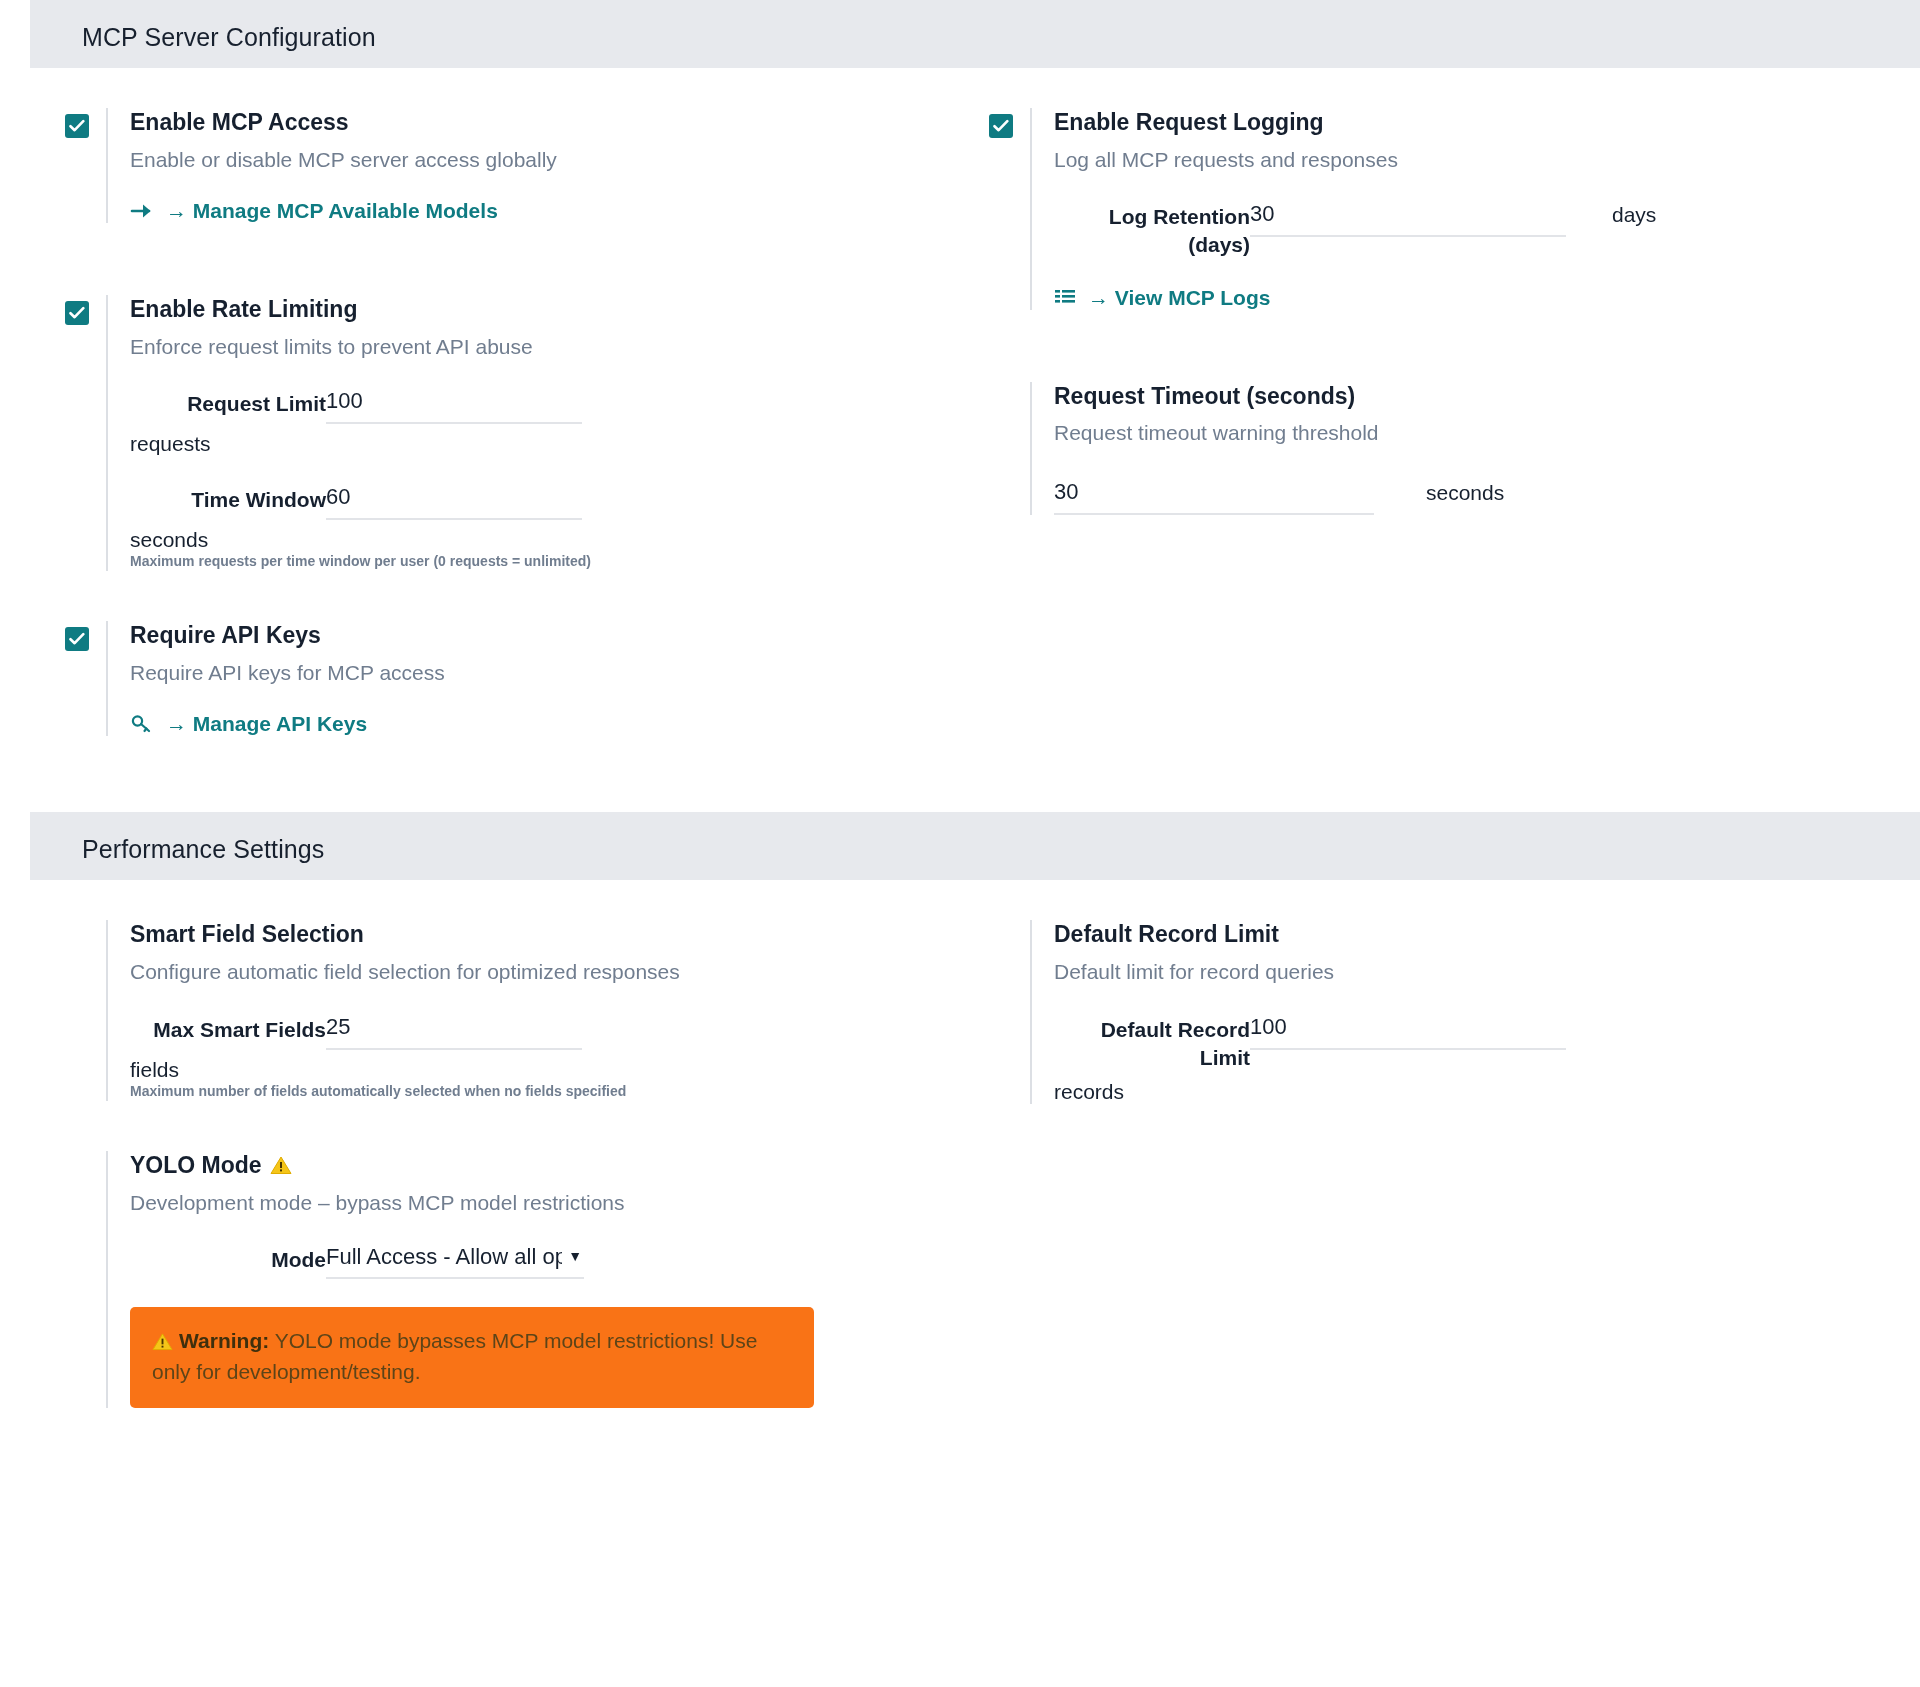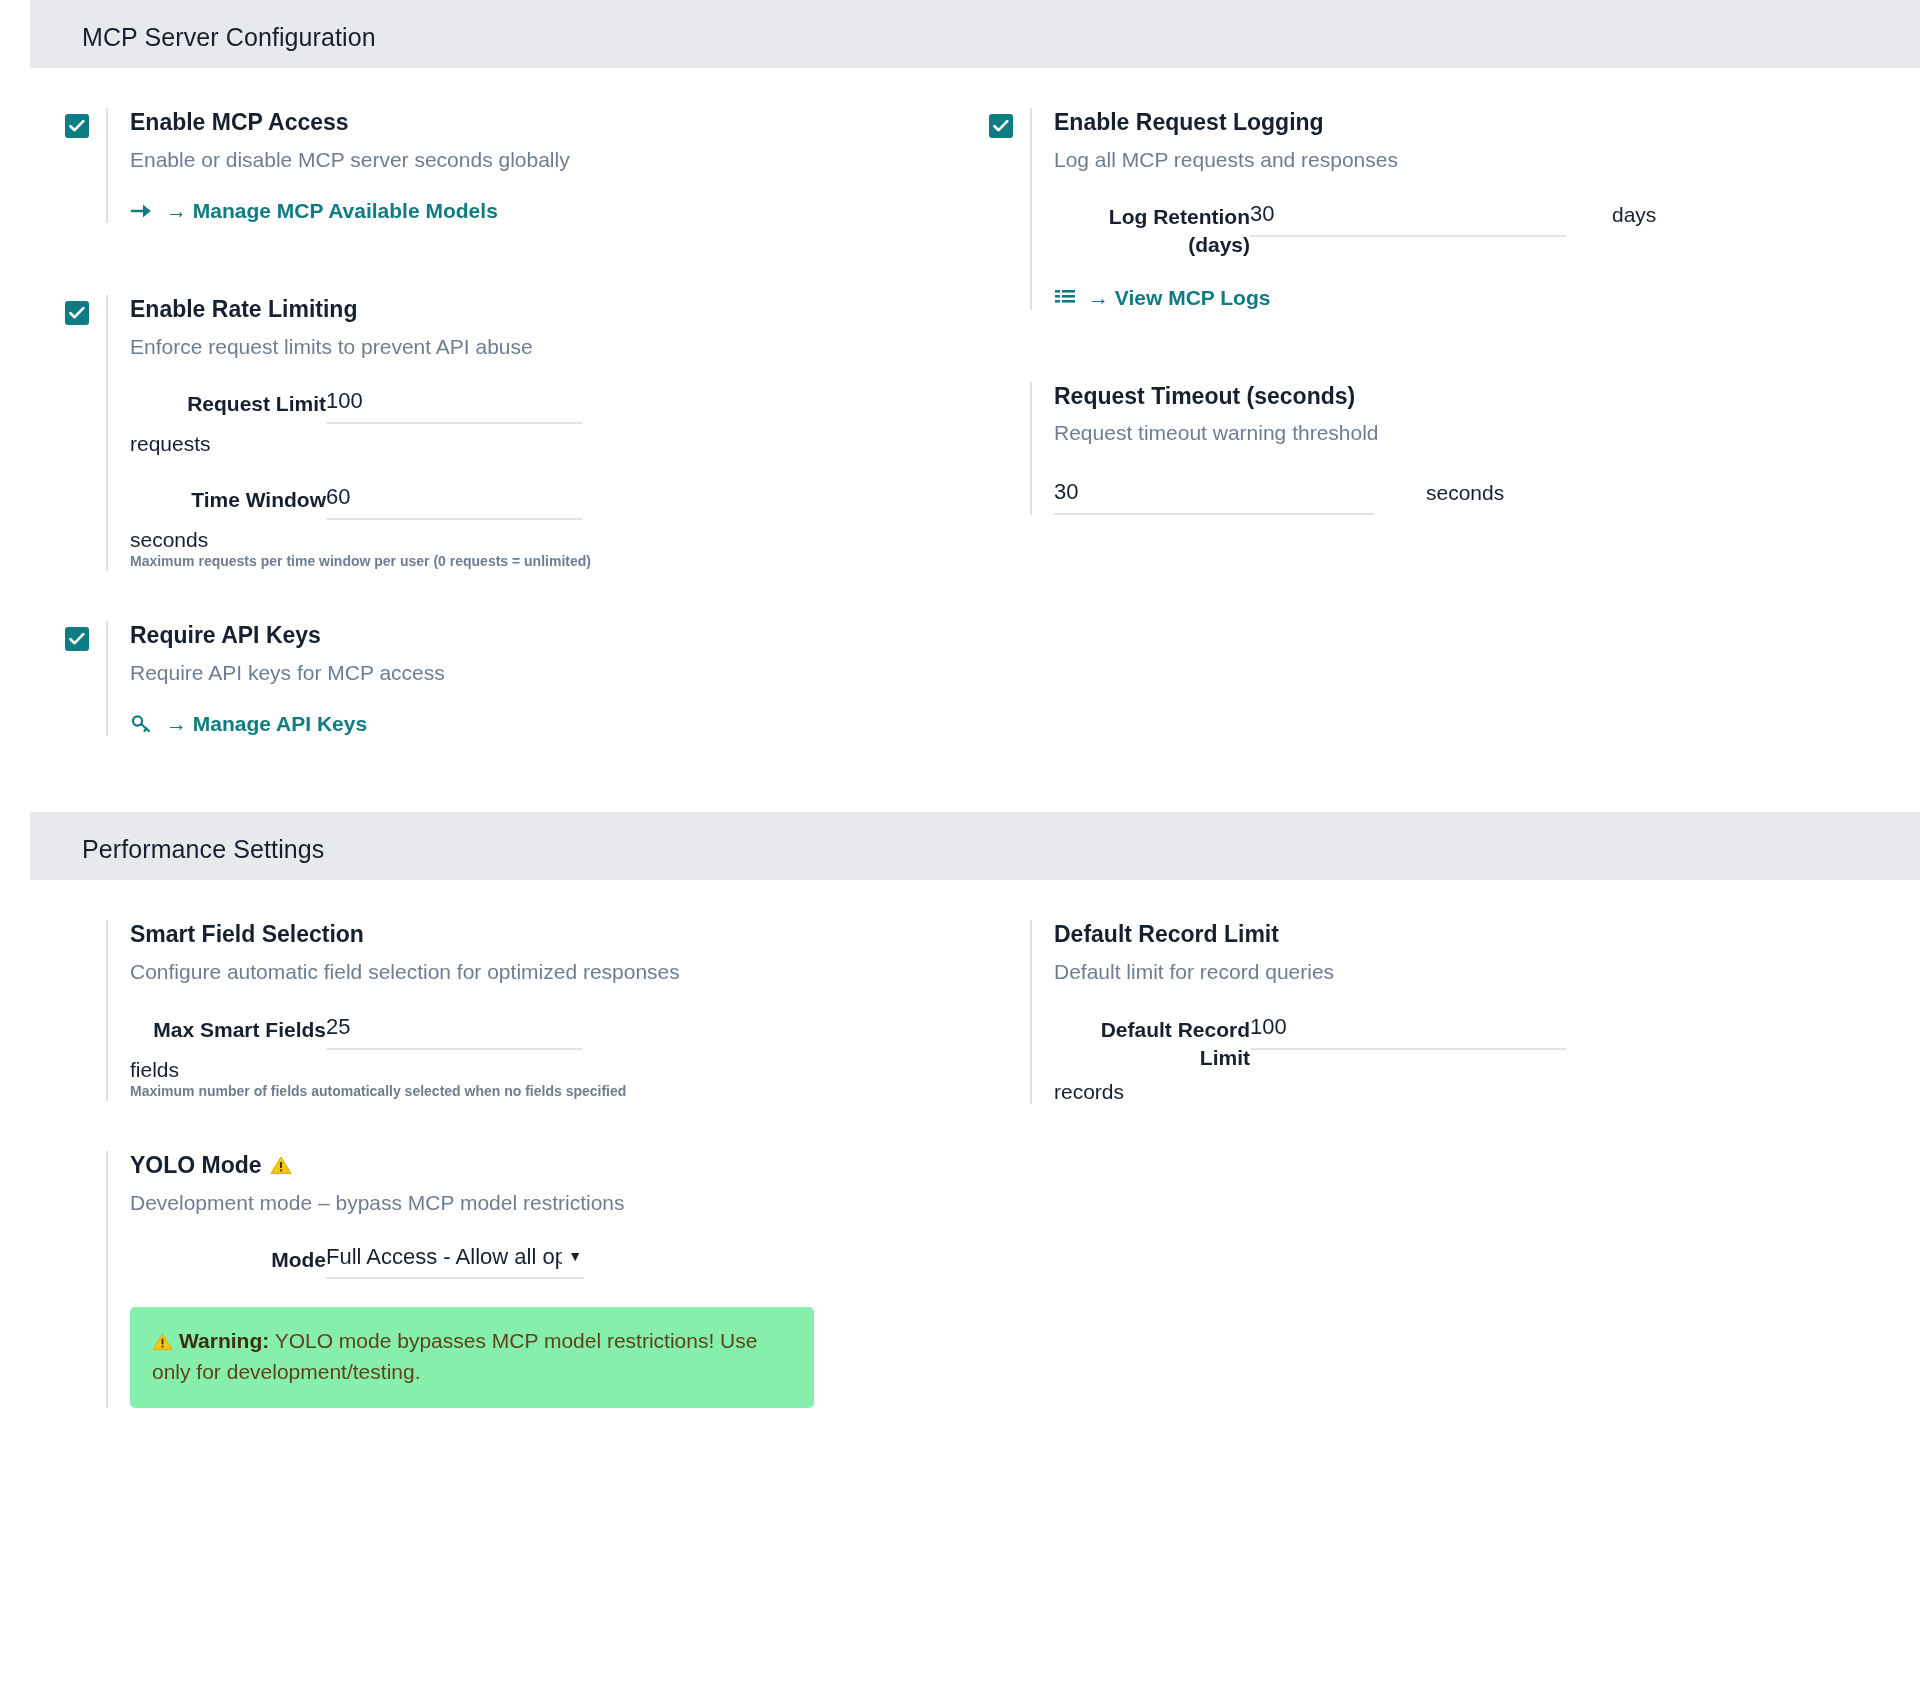--- a/index.html
+++ b/index.html
@@ -197,21 +197,21 @@
     right: 2px;
     top: 6px;
     pointer-events: none;
     color: #16202f;
     font-size: 14px;
   }
 
   
   .warn-banner {
     margin-top: 28px;
-    background: #86efac;
+    background: #f97316;
     border-radius: 5px;
     padding: 18px 22px 20px 22px;
     max-width: 640px;
     font-size: 21px;
     line-height: 1.5;
     color: #5d4418;
   }
   .warn-banner b { color: #3f2f0d; }
 
   .timeout-row {
@@ -248,21 +248,21 @@
         <div class="setting">
           <div class="cb-slot">
             <span class="checkbox">
               <svg width="16" height="14" viewBox="0 0 16 14">
                 <path d="M1.5 7.2 L5.6 11.2 L14.3 2.2" fill="none" stroke="#ffffff" stroke-width="2.6" stroke-linecap="round" stroke-linejoin="round"></path>
               </svg>
             </span>
           </div>
           <div class="card-body">
             <div class="setting-title">Enable MCP Access</div>
-            <div class="setting-desc">Enable or disable MCP server seconds globally</div>
+            <div class="setting-desc">Enable or disable MCP server access globally</div>
             <a class="action-link">
               <span class="icon-wrap">
                 <svg width="24" height="22" viewBox="0 0 24 22">
                   <path d="M2 11 H19" stroke="#0f7b82" stroke-width="2.6" stroke-linecap="round"></path>
                   <path d="M13 4.5 L20.5 11 L13 17.5" fill="#0f7b82"></path>
                 </svg>
               </span>
               <span class="lbl">→ Manage MCP Available Models</span>
             </a>
           </div>

